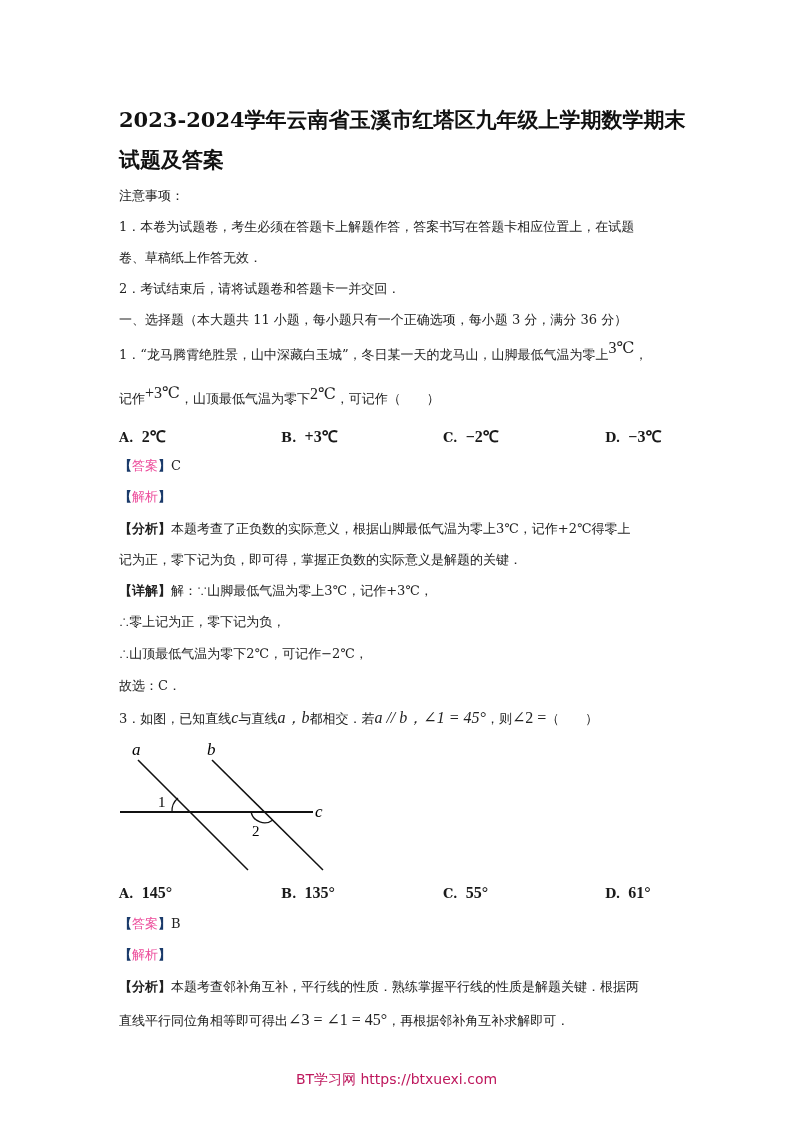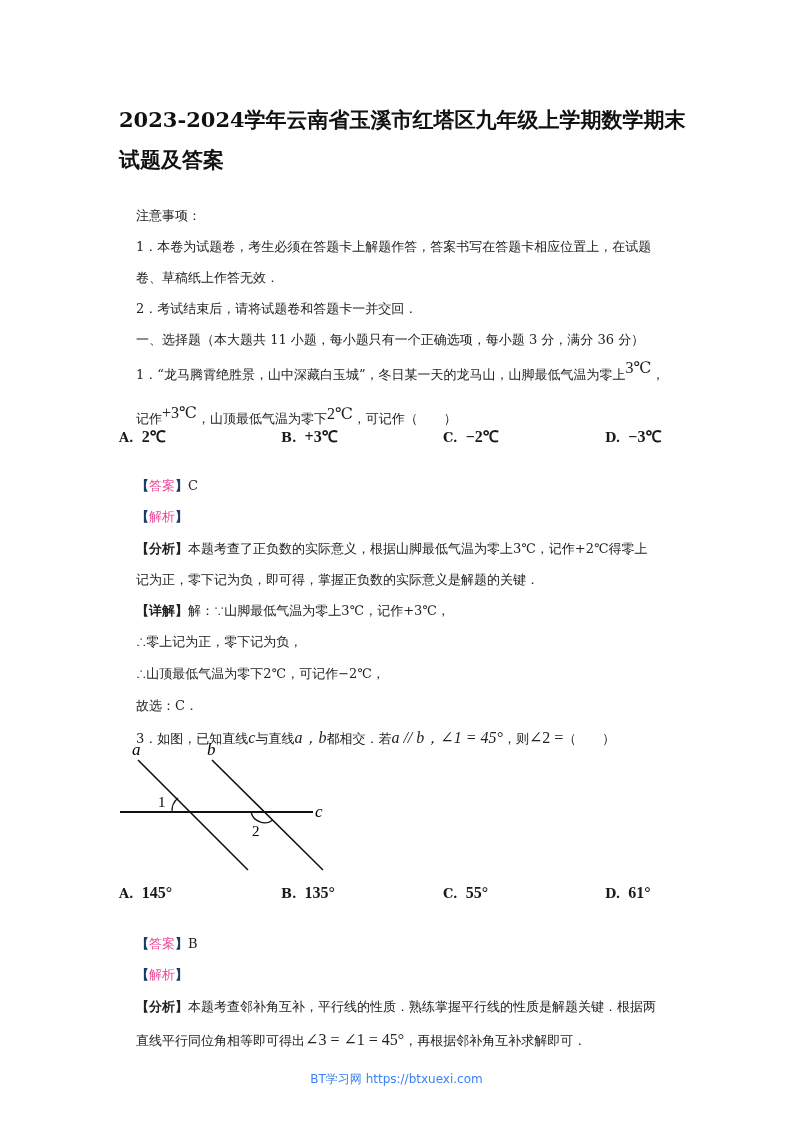--- a/index.html
+++ b/index.html
@@ -1,29 +1,29 @@
 <!DOCTYPE html>
 <html><head>
 <meta charset="utf-8">
 <style>
   html, body { margin:0; padding:0; background:#ffffff; }
   body { width:793px; height:1122px; position:relative; overflow:hidden;
          font-family:"DejaVu Serif","Liberation Serif",serif; color:#1a1a1a; }
   .title { position:absolute; left:119px; top:100px; width:570px;
            font-family:"DejaVu Serif",serif; font-weight:bold; font-size:21px; line-height:40px; color:#111; }
-  .line { position:absolute; left:136px; font-size:13px; white-space:nowrap; color:#222;margin-top:20px; }
+  .line { position:absolute; left:119px; font-size:13px; white-space:nowrap; color:#222; }
   .math { font-family:"Liberation Serif","DejaVu Serif",serif; font-size:16px; }
   .it { font-style:italic; }
   .opt { position:absolute; font-size:13px; white-space:nowrap;font-weight:bold; }
   .opt .val { font-family:"Liberation Serif",serif; font-size:16px; margin-left:8px; }
   .br { color:#ec4899; }
   .brk { color:#1a3a6a; font-weight:bold; }
   .lbl-b { font-weight:bold; }
   .footer { position:absolute; left:0; width:793px; top:1071px; text-align:center;
-            font-family:"DejaVu Sans",sans-serif; font-size:12px; color:#3b82f6; }
+            font-family:"DejaVu Sans",sans-serif; font-size:14px; color:#be185d; }
   svg text { font-family:"Liberation Serif",serif; }
 </style>
 </head>
 <body>
 
 <div class="title">
   <div>2023-2024学年云南省玉溪市红塔区九年级上学期数学期末</div>
   <div>试题及答案</div>
 </div>
 

